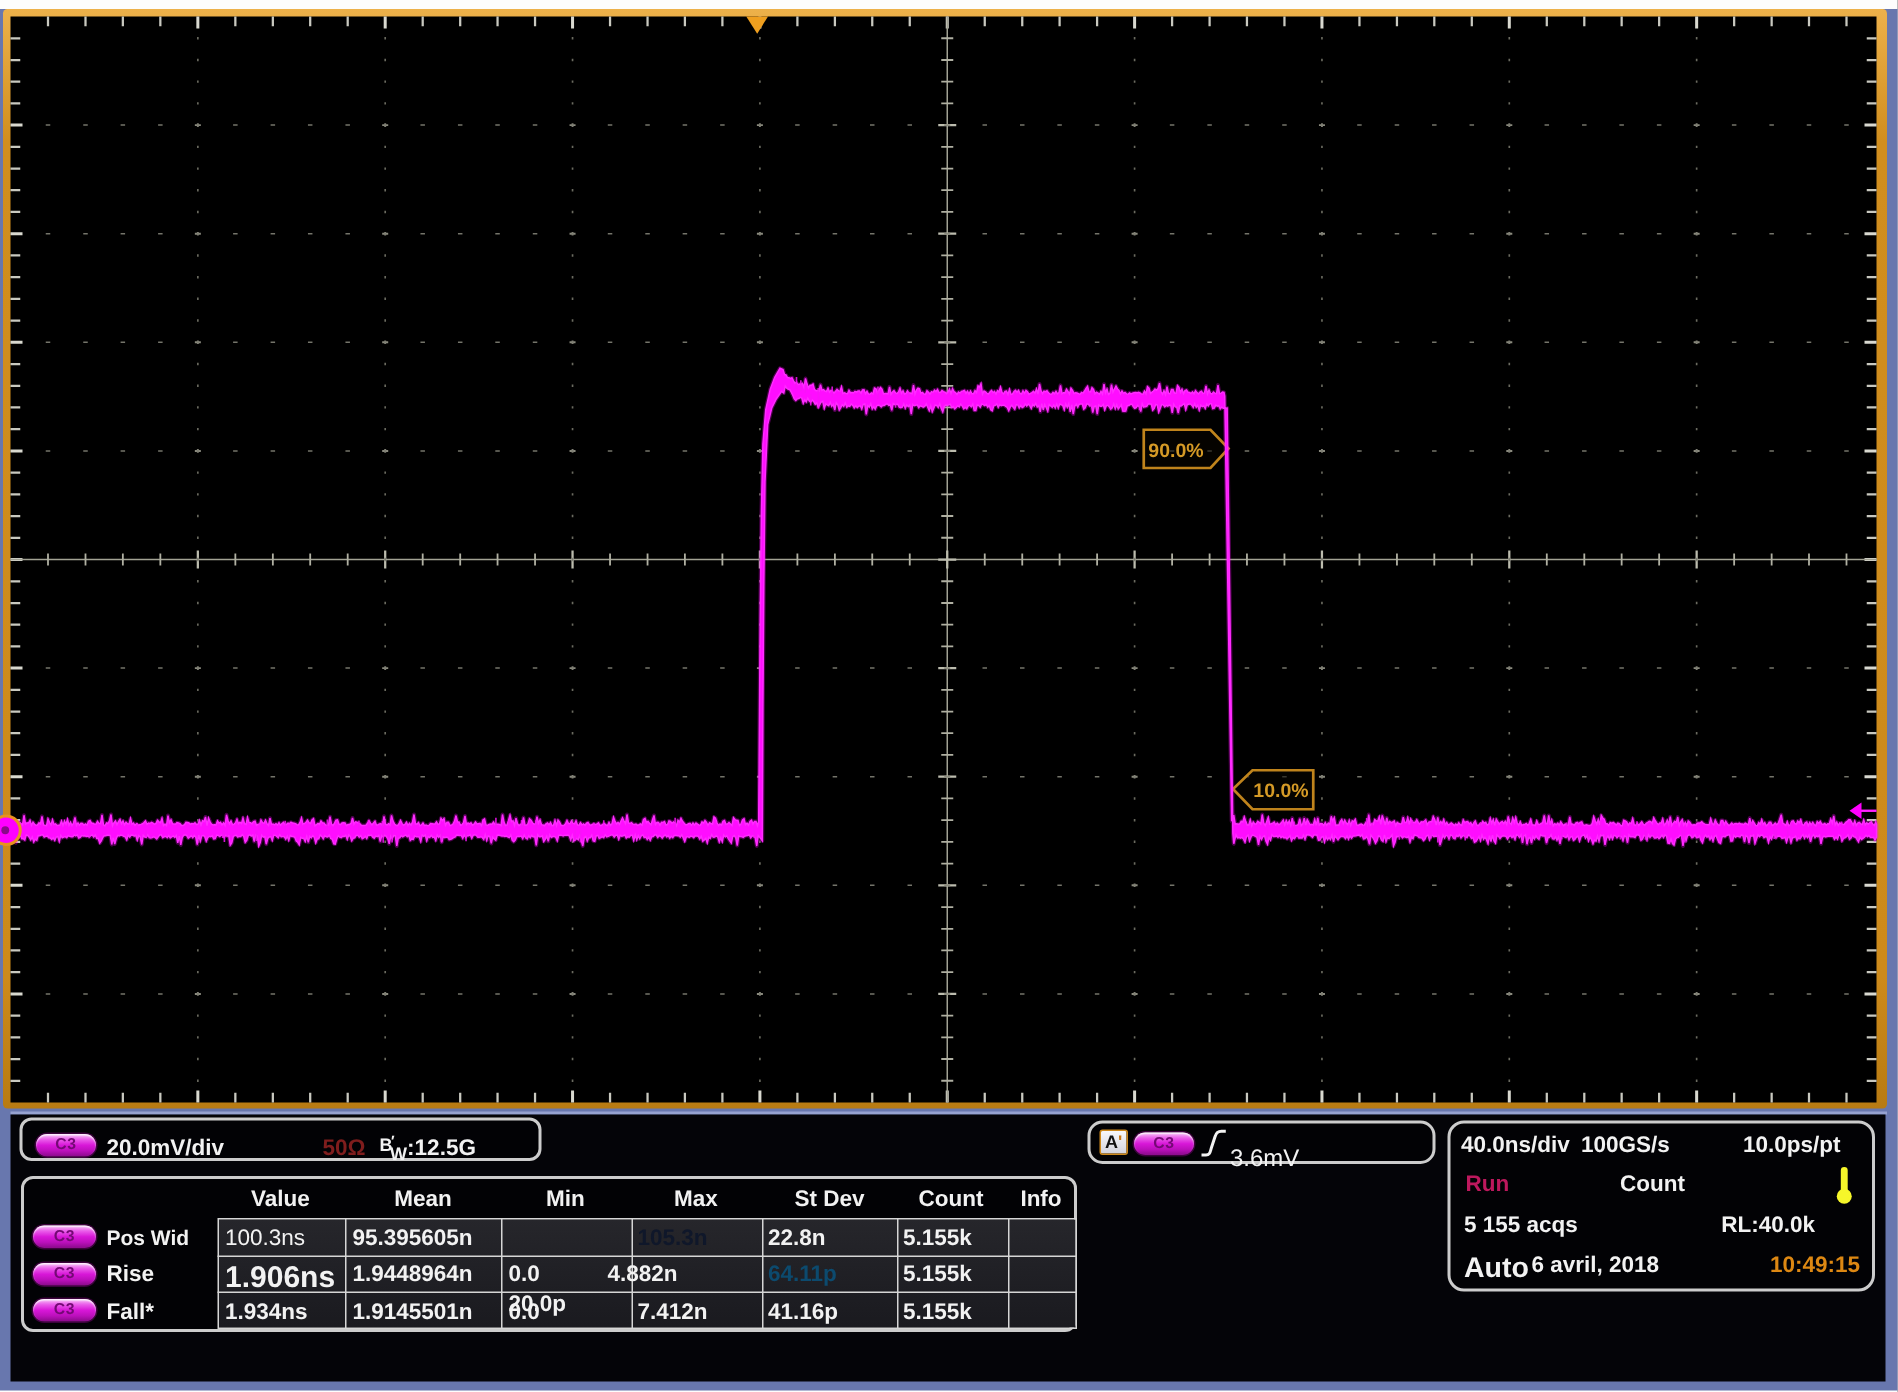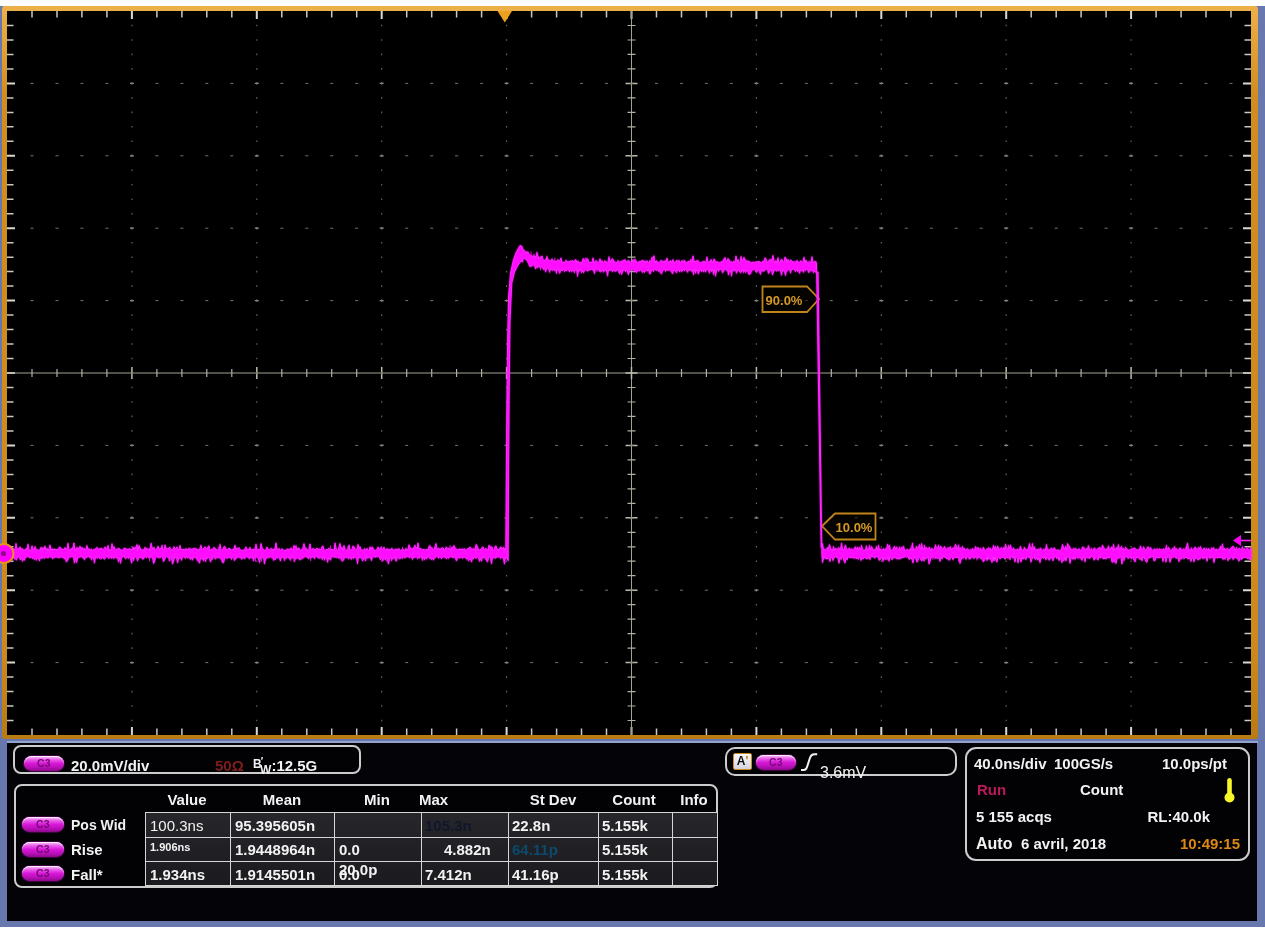--- a/index.html
+++ b/index.html
@@ -36,21 +36,21 @@
 <div style="position:absolute;left:7px;top:742.5px;width:1250px;height:178.5px;background:#040408"></div>
 <div class="box" style="left:13px;top:745px;width:348px;height:29px;border-radius:8px"></div>
 <div class="pill" style="left:24px;top:755.5px;width:40px;height:15px">C3</div>
 <div style="position:absolute;left:71px;top:757px;font-size:15px;font-weight:bold;color:#f2f2f2;white-space:nowrap;">20.0mV/div</div>
 <div style="position:absolute;left:215px;top:757px;font-size:15px;font-weight:bold;color:#7f1d1d;white-space:nowrap;">50Ω</div>
 <div style="position:absolute;left:253px;top:757px;font-size:15px;font-weight:bold;color:#f2f2f2;white-space:nowrap;"><span style="font-size:12px;position:relative;top:-3px">B</span><span style="font-size:10px;position:relative;top:-6px;margin-left:-1px">′</span><span style="font-size:12px;position:relative;top:3px;margin-left:-3px">W</span>:12.5G</div>
 <div class="box" style="left:14px;top:784px;width:704px;height:104px;border-radius:8px"></div>
 <div style="position:absolute;left:142.0px;top:791px;width:90px;text-align:center;font-size:15px;font-weight:bold;color:#f2f2f2;white-space:nowrap">Value</div>
 <div style="position:absolute;left:237.0px;top:791px;width:90px;text-align:center;font-size:15px;font-weight:bold;color:#f2f2f2;white-space:nowrap">Mean</div>
 <div style="position:absolute;left:332.0px;top:791px;width:90px;text-align:center;font-size:15px;font-weight:bold;color:#f2f2f2;white-space:nowrap">Min</div>
-<div style="position:absolute;left:419.0px;top:791px;width:90px;font-size:15px;font-weight:bold;color:#f2f2f2;white-space:nowrap">Max</div>
+<div style="position:absolute;left:419.0px;top:791px;width:90px;text-align:center;font-size:15px;font-weight:bold;color:#f2f2f2;white-space:nowrap">Max</div>
 <div style="position:absolute;left:508.0px;top:791px;width:90px;text-align:center;font-size:15px;font-weight:bold;color:#f2f2f2;white-space:nowrap">St Dev</div>
 <div style="position:absolute;left:589.0px;top:791px;width:90px;text-align:center;font-size:15px;font-weight:bold;color:#f2f2f2;white-space:nowrap">Count</div>
 <div style="position:absolute;left:649.0px;top:791px;width:90px;text-align:center;font-size:15px;font-weight:bold;color:#f2f2f2;white-space:nowrap">Info</div>
 <div style="position:absolute;left:145px;top:812px;width:573px;height:74px;background:linear-gradient(180deg,#26262b,#1a1a1f);border:1px solid #d6d6d6"></div>
 <div style="position:absolute;left:230px;top:812px;width:1px;height:74px;background:#d6d6d6"></div>
 <div style="position:absolute;left:334px;top:812px;width:1px;height:74px;background:#d6d6d6"></div>
 <div style="position:absolute;left:420.5px;top:812px;width:1px;height:74px;background:#d6d6d6"></div>
 <div style="position:absolute;left:508px;top:812px;width:1px;height:74px;background:#d6d6d6"></div>
 <div style="position:absolute;left:598px;top:812px;width:1px;height:74px;background:#d6d6d6"></div>
 <div style="position:absolute;left:671.5px;top:812px;width:1px;height:74px;background:#d6d6d6"></div>
@@ -59,24 +59,24 @@
 <div class="pill" style="left:22px;top:817.0px;width:42px;height:15px">C3</div>
 <div style="position:absolute;left:71px;top:816.5px;font-size:14px;font-weight:bold;color:#f2f2f2;white-space:nowrap;">Pos Wid</div>
 <div style="position:absolute;left:150px;top:816.5px;font-size:15px;font-weight:normal;color:#f2f2f2;white-space:nowrap;">100.3ns</div>
 <div style="position:absolute;left:235px;top:816.5px;font-size:15px;font-weight:bold;color:#f2f2f2;white-space:nowrap;">95.395605n</div>
 <div style="position:absolute;left:339px;top:816.5px;font-size:15px;font-weight:bold;color:#f2f2f2;white-space:nowrap;margin-top:44px;">20.0p</div>
 <div style="position:absolute;left:425px;top:816.5px;font-size:15px;font-weight:bold;color:#0f172a;white-space:nowrap;">105.3n</div>
 <div style="position:absolute;left:512px;top:816.5px;font-size:15px;font-weight:bold;color:#f2f2f2;white-space:nowrap;">22.8n</div>
 <div style="position:absolute;left:602px;top:816.5px;font-size:15px;font-weight:bold;color:#f2f2f2;white-space:nowrap;">5.155k</div>
 <div class="pill" style="left:22px;top:841.5px;width:42px;height:15px">C3</div>
 <div style="position:absolute;left:71px;top:841px;font-size:15px;font-weight:bold;color:#f2f2f2;white-space:nowrap;">Rise</div>
-<div style="position:absolute;left:150px;top:841px;font-size:11px;font-weight:bold;color:#f2f2f2;white-space:nowrap;">1.906ns</div>
+<div style="position:absolute;left:150px;top:841px;font-size:20px;font-weight:bold;color:#f2f2f2;white-space:nowrap;">1.906ns</div>
 <div style="position:absolute;left:235px;top:841px;font-size:15px;font-weight:bold;color:#f2f2f2;white-space:nowrap;">1.9448964n</div>
 <div style="position:absolute;left:339px;top:841px;font-size:15px;font-weight:bold;color:#f2f2f2;white-space:nowrap;">0.0</div>
-<div style="position:absolute;left:444px;top:841px;font-size:15px;font-weight:bold;color:#f2f2f2;white-space:nowrap;">4.882n</div>
+<div style="position:absolute;left:405px;top:841px;font-size:15px;font-weight:bold;color:#f2f2f2;white-space:nowrap;">4.882n</div>
 <div style="position:absolute;left:512px;top:841px;font-size:15px;font-weight:bold;color:#0c4a6e;white-space:nowrap;">64.11p</div>
 <div style="position:absolute;left:602px;top:841px;font-size:15px;font-weight:bold;color:#f2f2f2;white-space:nowrap;">5.155k</div>
 <div class="pill" style="left:22px;top:866.0px;width:42px;height:15px">C3</div>
 <div style="position:absolute;left:71px;top:865.5px;font-size:15px;font-weight:bold;color:#f2f2f2;white-space:nowrap;">Fall*</div>
 <div style="position:absolute;left:150px;top:865.5px;font-size:15px;font-weight:bold;color:#f2f2f2;white-space:nowrap;">1.934ns</div>
 <div style="position:absolute;left:235px;top:865.5px;font-size:15px;font-weight:bold;color:#f2f2f2;white-space:nowrap;">1.9145501n</div>
 <div style="position:absolute;left:339px;top:865.5px;font-size:15px;font-weight:bold;color:#f2f2f2;white-space:nowrap;">0.0</div>
 <div style="position:absolute;left:425px;top:865.5px;font-size:15px;font-weight:bold;color:#f2f2f2;white-space:nowrap;">7.412n</div>
 <div style="position:absolute;left:512px;top:865.5px;font-size:15px;font-weight:bold;color:#f2f2f2;white-space:nowrap;">41.16p</div>
 <div style="position:absolute;left:602px;top:865.5px;font-size:15px;font-weight:bold;color:#f2f2f2;white-space:nowrap;">5.155k</div>
@@ -92,14 +92,14 @@
 <div style="position:absolute;left:1054px;top:755px;font-size:15px;font-weight:bold;color:#f2f2f2;white-space:nowrap;">100GS/s</div>
 <div style="position:absolute;left:1107px;top:755px;width:120px;text-align:right;font-size:15px;font-weight:bold;color:#f2f2f2;white-space:nowrap">10.0ps/pt</div>
 <div style="position:absolute;left:977px;top:781px;font-size:15px;font-weight:bold;color:#be185d;white-space:nowrap;">Run</div>
 <div style="position:absolute;left:1080px;top:781px;font-size:15px;font-weight:bold;color:#f2f2f2;white-space:nowrap;">Count</div>
 <svg style="position:absolute;left:1220px;top:775px" width="20" height="30" viewBox="0 0 20 30">
     <rect x="7.2" y="3" width="4.6" height="18" rx="2.3" fill="#f6f62a"></rect>
     <circle cx="9.5" cy="22.5" r="5" fill="#f6f62a"></circle>
   </svg>
 <div style="position:absolute;left:976px;top:808px;font-size:15px;font-weight:bold;color:#f2f2f2;white-space:nowrap;">5 155 acqs</div>
 <div style="position:absolute;left:1090px;top:808px;width:120px;text-align:right;font-size:15px;font-weight:bold;color:#f2f2f2;white-space:nowrap">RL:40.0k</div>
-<div style="position:absolute;left:976px;top:834.5px;font-size:16px;font-weight:bold;color:#f2f2f2;white-space:nowrap;">Auto</div>
+<div style="position:absolute;left:976px;top:834.5px;font-size:19px;font-weight:bold;color:#f2f2f2;white-space:nowrap;">Auto</div>
 <div style="position:absolute;left:1021px;top:834.5px;font-size:15px;font-weight:bold;color:#f2f2f2;white-space:nowrap;">6 avril, 2018</div>
 <div style="position:absolute;left:1120px;top:834.5px;width:120px;text-align:right;font-size:15px;font-weight:bold;color:#dd8813;white-space:nowrap">10:49:15</div>
 </body></html>

